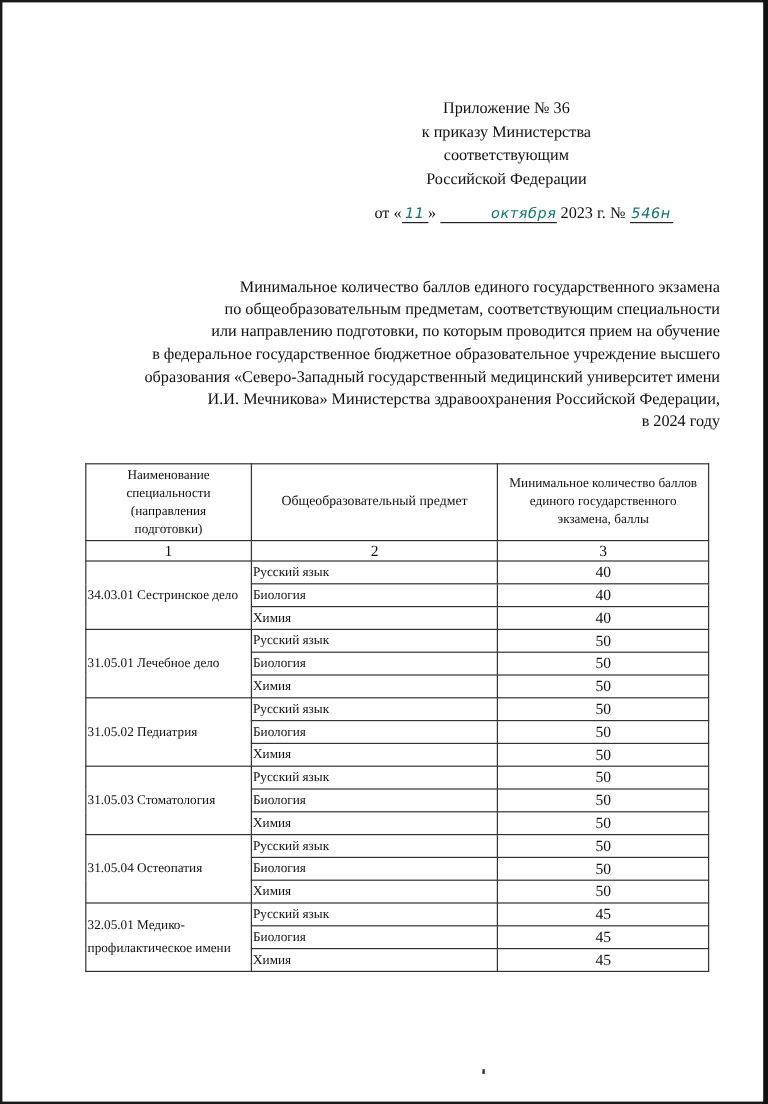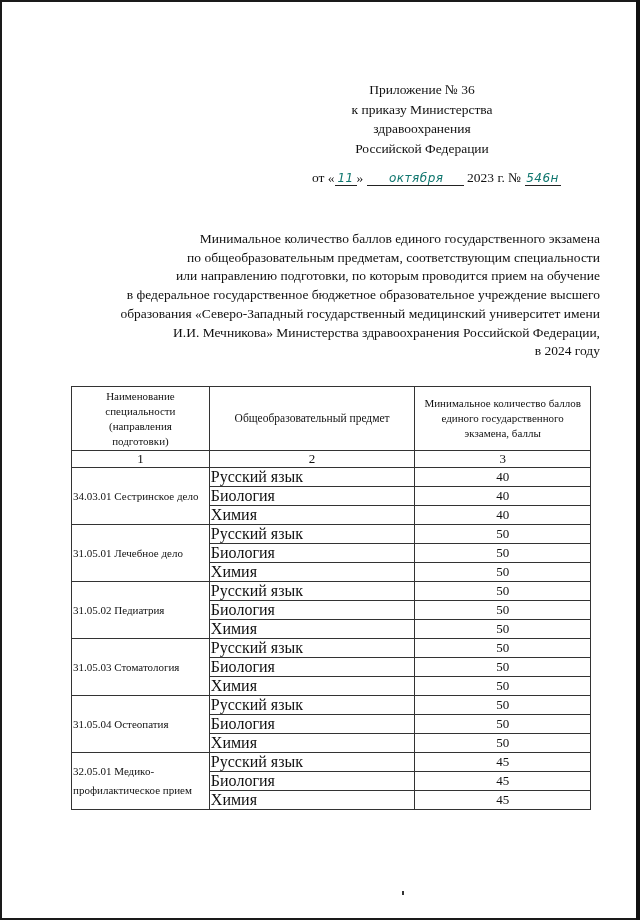--- a/index.html
+++ b/index.html
@@ -52,21 +52,21 @@
       font-family: "DejaVu Sans", sans-serif;
       font-style: italic;
       font-size: 12px;
       color: #0f766e;
       border-bottom: 1px solid #222;
       display: inline-block;
       text-align: center;
       letter-spacing: 0.5px;
     }
     .hw.day { width: 22px; }
-    .hw.month { width: 95px; text-align: center; padding-left: 2px; margin-top: 12px; }
+    .hw.month { width: 95px; text-align: right; padding-left: 2px; margin-top: 12px; }
     .hw.num { width: 36px; text-align: center; }
 
     .title {
       position: absolute;
       left: 40px;
       top: 230px;
       width: 560px;
       text-align: center;
       font-size: 13.5px;
       line-height: 18.7px;
@@ -109,21 +109,21 @@
     td.spec {
       vertical-align: middle;
       text-align: left;
       padding-left: 1px !important;
       font-size: 11px;
       line-height: 19px;
     }
     td.subj {
       text-align: left;
       padding-left: 1px !important;
-      font-size: 16px;
+      font-size: 11px;
     }
     td.score {
       text-align: center;
       font-size: 13px;
     }
     .page-dot {
       position: absolute;
       left: 402px;
       top: 891px;
       width: 2px;
@@ -135,21 +135,21 @@
 <body>
 
 <div class="scan-border-top"></div>
 <div class="scan-border-bottom"></div>
 <div class="scan-border-left"></div>
 <div class="scan-border-right"></div>
 
 <div class="annex">
   <span class="line">Приложение № 36</span>
   <span class="line">к приказу Министерства</span>
-  <span class="line">здравоохранения</span>
+  <span class="line">соответствующим</span>
   <span class="line">Российской Федерации</span>
 </div>
 
 <div class="date-line">
   <span class="lead">от «</span><span class="hw day">11</span><span>»</span>
   <span class="hw month">октября</span>
   <span>2023 г. №</span>
   <span class="hw num">546н</span>
 </div>
 
@@ -245,21 +245,21 @@
   <tr class="data-row">
     <td class="subj">Биология</td>
     <td class="score">50</td>
   </tr>
   <tr class="data-row">
     <td class="subj">Химия</td>
     <td class="score">50</td>
   </tr>
 
   <tr class="data-row">
-    <td class="spec" rowspan="3">32.05.01 Медико-профилактическое прием</td>
+    <td class="spec" rowspan="3">32.05.01 Медико-профилактическое имени</td>
     <td class="subj">Русский язык</td>
     <td class="score">45</td>
   </tr>
   <tr class="data-row">
     <td class="subj">Биология</td>
     <td class="score">45</td>
   </tr>
   <tr class="data-row">
     <td class="subj">Химия</td>
     <td class="score">45</td>

